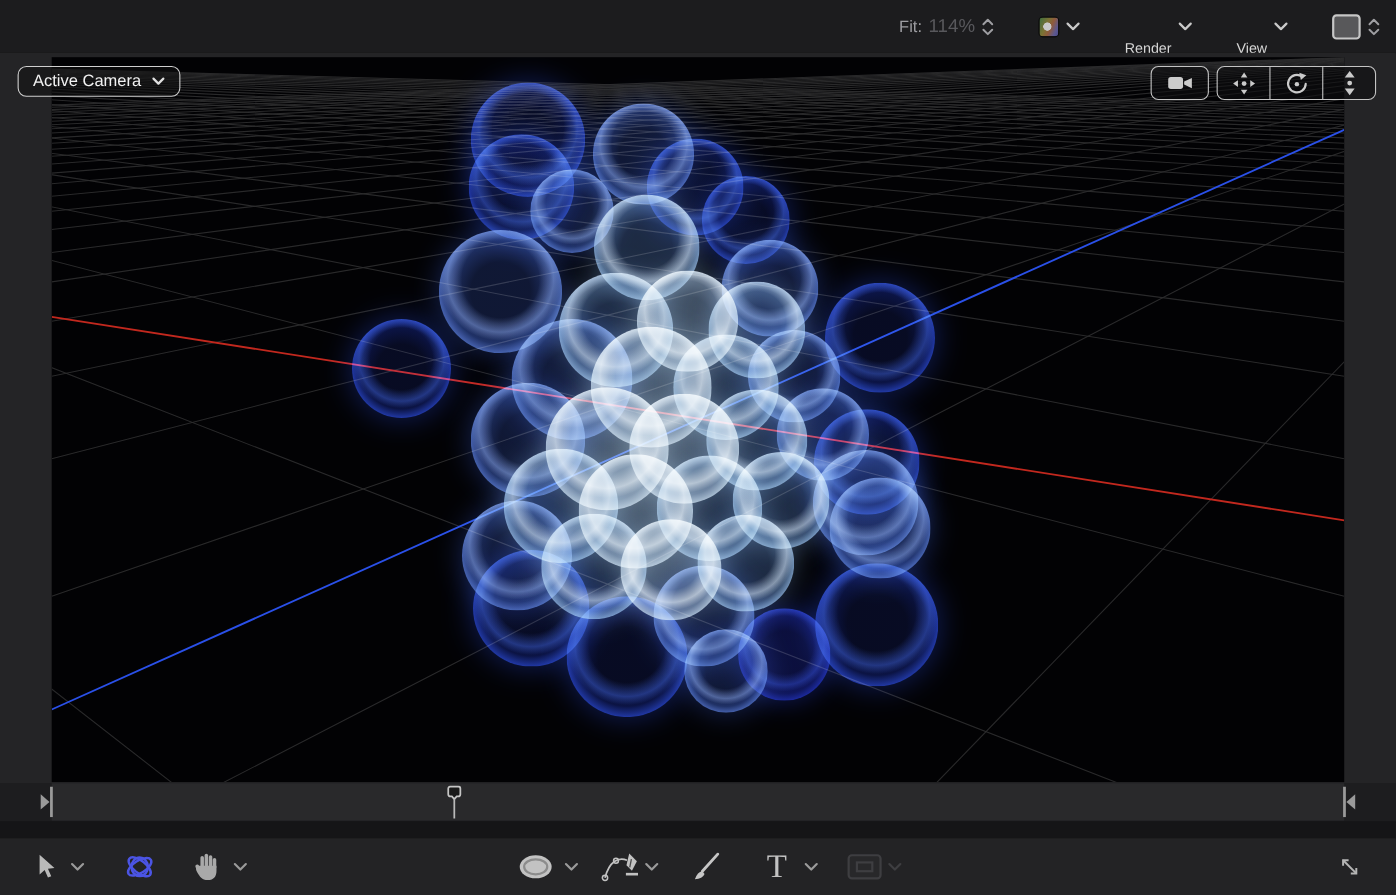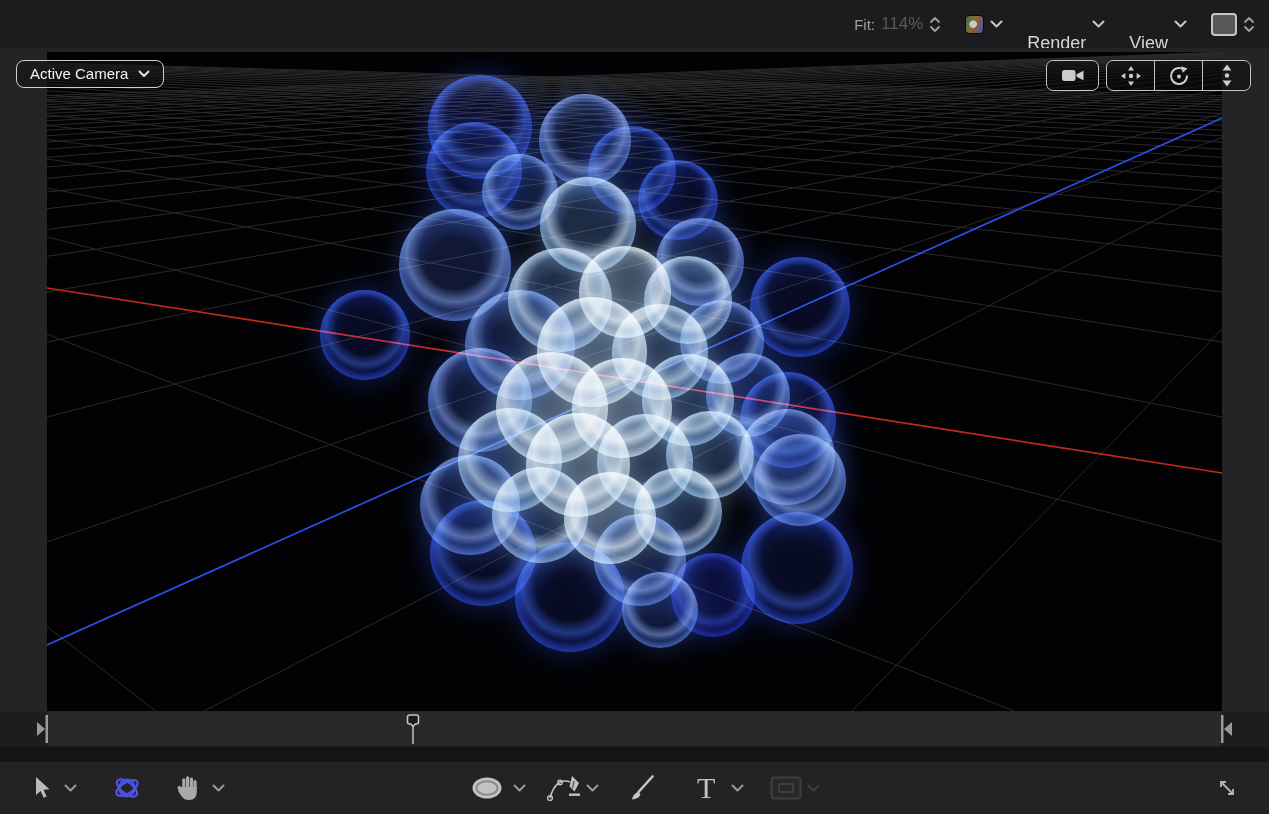--- a/index.html
+++ b/index.html
@@ -1,22 +1,22 @@
 <!DOCTYPE html>
 <html><head>
 <meta charset="utf-8">
 <style>
   html,body{margin:0;padding:0;background:#212123;width:1269px;height:814px;overflow:hidden;
     font-family:"Liberation Sans",sans-serif;-webkit-font-smoothing:antialiased;}
   .win{position:relative;width:1269px;height:814px;background:#232325;}
 
   
   .top-bar{position:absolute;left:0;top:0;width:1269px;height:48px;background:#1c1c1e;border-bottom:1px solid #0c0c0d;}
-  .tb-right{position:absolute;right:14px;top:0;height:48px;display:flex;align-items:center;gap:10px;}
-  .tb-label{font-size:18px;color:#d6d6d6;margin-top:38px;}
+  .tb-right{position:absolute;right:14px;top:0;height:48px;display:flex;align-items:center;gap:26px;}
+  .tb-label{font-size:13px;color:#d6d6d6;margin-top:38px;}
   .tb-dim{font-size:17px;color:#58585c;}
   .tb-fitlbl{font-size:15px;color:#9d9da1;}
   .tb-group{display:flex;align-items:center;gap:6px;margin-left:14px;}
   .color-well{width:17px;height:17px;border-radius:4px;border:1px solid #0a0a0a;
     background:
       radial-gradient(circle at 42% 48%, #c9c9c9 0 3.5px, rgba(0,0,0,0) 4px),
       linear-gradient(115deg,#3e6e3e 0%,#7c7234 38%,#8f5a3c 58%,#5c5890 82%,#4c4a86 100%);}
   .layout-swatch{width:22px;height:19px;border-radius:4px;border:2px solid #c6c6c6;background:#58585a;}
 
   

